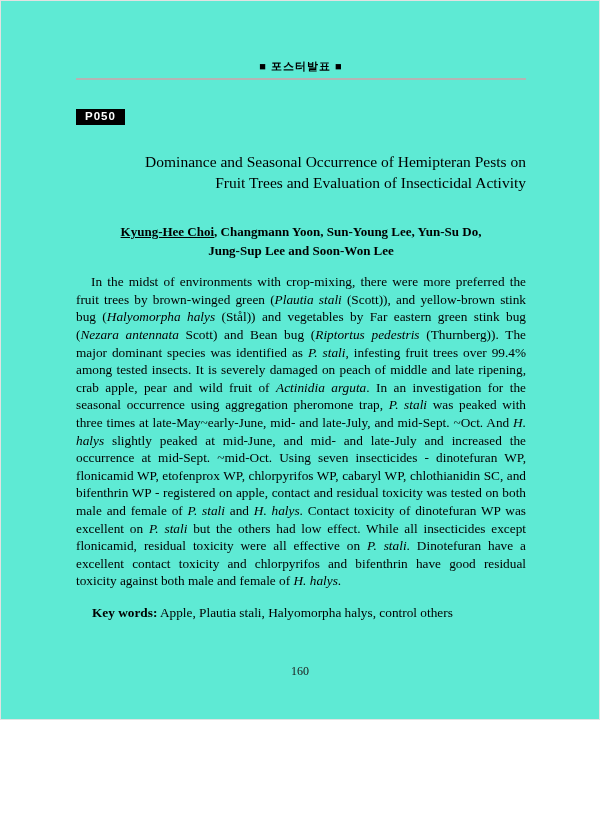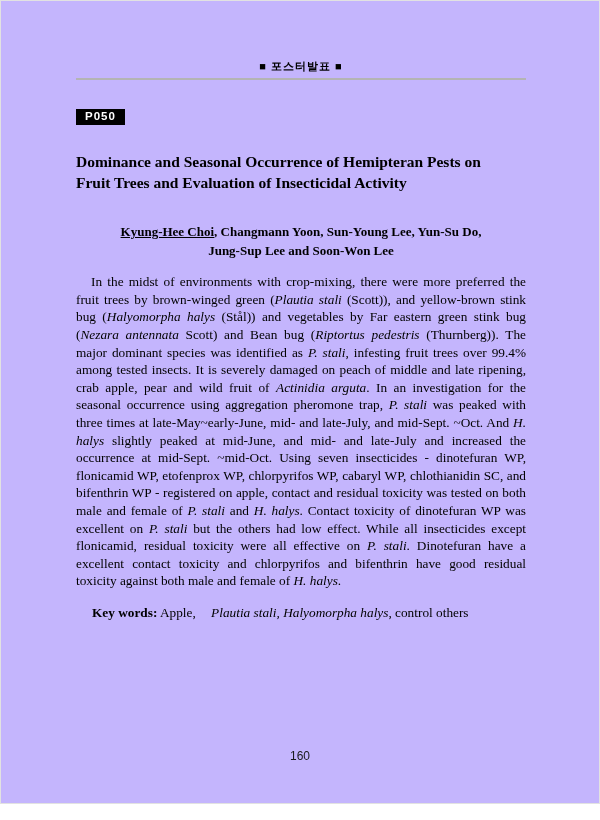--- a/index.html
+++ b/index.html
@@ -5,23 +5,23 @@
   html, body {
     margin: 0;
     padding: 0;
     width: 600px;
     height: 820px;
     background: #ffffff;
   }
   .page {
     position: relative;
     width: 600px;
-    height: 804px;
+    height: 720px;
     box-sizing: border-box;
-    background: #c4b5fd;
+    background: #5eead4;
     border: 1px solid #e2e2e2;
     font-family: "Liberation Serif", serif;
     color: #000000;
     overflow: hidden;
   }
   .content {
     margin: 0 74px 0 75px;
     width: 450px;
   }
   .kicker {
@@ -46,22 +46,22 @@
     font-family: "Liberation Sans", sans-serif;
     font-weight: 700;
     font-size: 11.5px;
     line-height: 13px;
     padding: 1px 9px 2px 9px;
     letter-spacing: 1px;
   }
   .title {
     margin: 26px 0 16px 0;
     font-size: 15.5px;
-    font-weight: 700;
-    text-align: left;
+    font-weight: 400;
+    text-align: right;
     line-height: 21px;
   }
   .authors {
     margin-top: 29px;
     font-size: 13px;
     font-weight: 700;
     text-align: center;
     line-height: 19px;
   }
   .affiliation {
@@ -80,21 +80,21 @@
     margin-top: 14px;
     font-size: 13.3px;
     line-height: 17.6px;
   }
   .pagenum {
     position: absolute;
     bottom: 40px;
     left: 0;
     right: 0;
     text-align: center;
-    font-family: Liberation Sans, sans-serif;
+    font-family: Liberation Serif, serif;
     font-size: 12px;
     color: #1a1a1a;
   }
 </style>
 </head>
 <body>
 
 <div class="page">
   <div class="content">
 
@@ -111,18 +111,18 @@
     <div class="authors">
       <div><span style="text-decoration: underline;">Kyung-Hee Choi</span><span>, Changmann Yoon, Sun-Young Lee, Yun-Su Do,</span></div>
       <div>Jung-Sup Lee and Soon-Won Lee</div>
     </div>
 
     <div class="affiliation">
     </div>
 
     <p class="abstract"><span>In the midst of environments with crop-mixing, there were more preferred the fruit trees by brown-winged green (</span><span style="font-style: italic;">Plautia stali</span><span> (Scott)), and yellow-brown stink bug (</span><span style="font-style: italic;">Halyomorpha halys</span><span> (Stål)) and vegetables by Far eastern green stink bug (</span><span style="font-style: italic;">Nezara antennata</span><span> Scott) and Bean bug (</span><span style="font-style: italic;">Riptortus pedestris</span><span> (Thurnberg)). The major dominant species was identified as </span><span style="font-style: italic;">P. stali</span><span>, infesting fruit trees over 99.4% among tested insects. It is severely damaged on peach of middle and late ripening, crab apple, pear and wild fruit of </span><span style="font-style: italic;">Actinidia arguta</span><span>. In an investigation for the seasonal occurrence using aggregation pheromone trap, </span><span style="font-style: italic;">P. stali</span><span> was peaked with three times at late-May~early-June, mid- and late-July, and mid-Sept. ~Oct. And </span><span style="font-style: italic;">H. halys</span><span> slightly peaked at mid-June, and mid- and late-July and increased the occurrence at mid-Sept. ~mid-Oct. Using seven insecticides - dinotefuran WP, flonicamid WP, etofenprox WP, chlorpyrifos WP, cabaryl WP, chlothianidin SC, and bifenthrin WP - registered on apple, contact and residual toxicity was tested on both male and female of </span><span style="font-style: italic;">P. stali</span><span> and </span><span style="font-style: italic;">H. halys</span><span>. Contact toxicity of dinotefuran WP was excellent on </span><span style="font-style: italic;">P. stali</span><span> but the others had low effect. While all insecticides except flonicamid, residual toxicity were all effective on </span><span style="font-style: italic;">P. stali</span><span>. Dinotefuran have a excellent contact toxicity and chlorpyrifos and bifenthrin have good residual toxicity against both male and female of </span><span style="font-style: italic;">H. halys</span><span>.</span></p>
 
-    <p class="keywords"><span style="font-weight: 700; margin-left: 16px;">Key words:</span><span> Apple, </span><span style="font-style: italic; margin-left: 12px;">Plautia stali, Halyomorpha halys</span><span>, control others</span></p>
+    <p class="keywords"><span style="font-weight: 700; margin-left: 16px;">Key words:</span><span> Apple, </span><span style="">Plautia stali, Halyomorpha halys</span><span>, control others</span></p>
 
   </div>
 
   <div class="pagenum">160</div>
 </div>
 
 </body></html>

